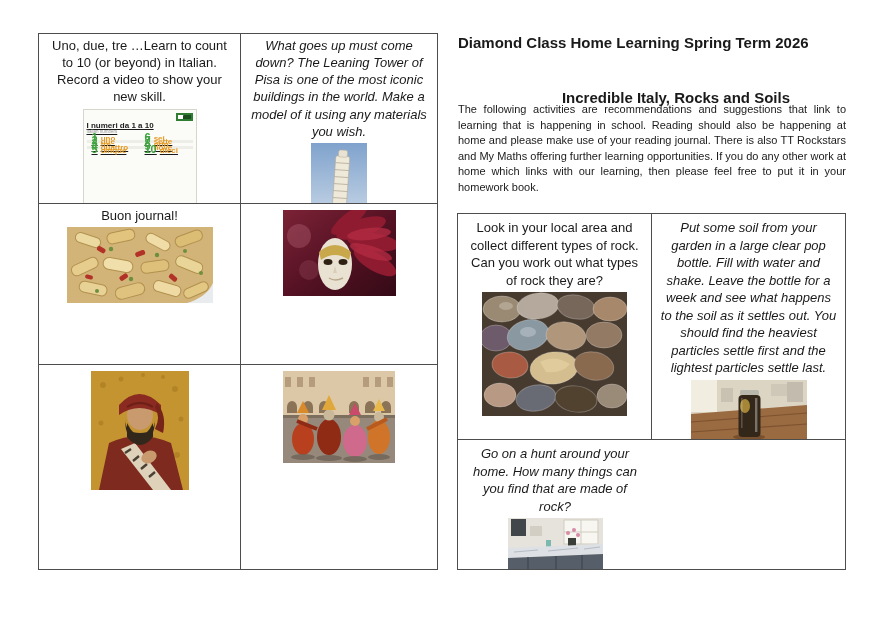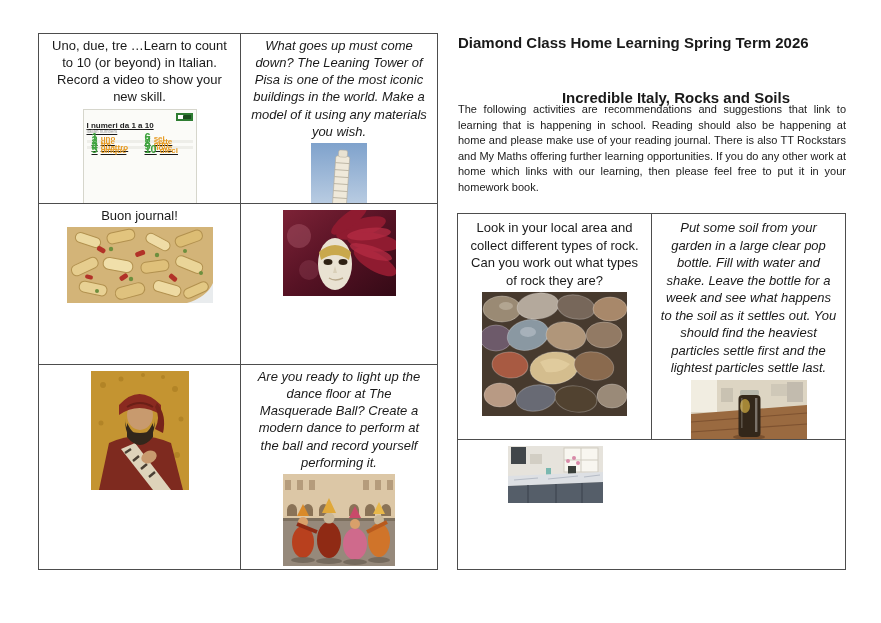--- a/index.html
+++ b/index.html
@@ -219,21 +219,20 @@
           <path d="M36 52 Q49 78 62 52 L62 66 Q49 82 36 66 Z" fill="#32271b"></path>
           <path d="M28 34 Q48 12 70 34 L70 44 Q48 30 28 44 Z" fill="#8a2a20"></path>
           <path d="M66 32 Q76 44 72 62 L64 58 Q70 46 64 36 Z" fill="#76231a"></path>
           <path d="M36 36 Q49 28 62 36" stroke="#6b1f17" stroke-width="2" fill="none"></path>
           <ellipse cx="58" cy="86" rx="8" ry="6" fill="#c89a6e" transform="rotate(-24 58 86)"></ellipse>
         </svg>
       </div>
     </div>
 
     <div class="cell last-col last-row">
-      <p>Are you ready to light up the dance floor at The Masquerade Ball? Create a modern dance to perform at the ball and record yourself performing it.</p>
       <div class="photo">
         <svg width="112" height="92" viewBox="0 0 112 92">
           <rect width="112" height="46" fill="#dcc7a6"></rect>
           <rect y="46" width="112" height="46" fill="#96897b"></rect>
           <g fill="#b59c7c">
             <rect x="2" y="6" width="6" height="10"></rect>
               <rect x="14" y="6" width="6" height="10"></rect>
             <rect x="26" y="6" width="6" height="10"></rect>
               <rect x="80" y="6" width="6" height="10"></rect>
             <rect x="92" y="6" width="6" height="10"></rect>
@@ -326,20 +325,21 @@
           <rect x="47.5" y="15" width="22" height="42" rx="4" fill="#33271a"></rect>
           <ellipse cx="54" cy="26" rx="5" ry="7" fill="#b0913a" opacity="0.9"></ellipse>
           <rect x="64" y="18" width="2.4" height="34" fill="#ffffff" opacity="0.35"></rect>
           <rect x="50" y="18" width="1.6" height="30" fill="#ffffff" opacity="0.2"></rect>
         </svg>
       </div>
     </div>
 
 
     <div class="cell last-col last-row">
+      <p>Go on a hunt around your home. How many things can you find that are made of rock?</p>
       <div class="photo">
         <svg width="95" height="57" viewBox="0 0 95 57">
           <rect width="95" height="57" fill="#e6e3dc"></rect>
           <rect x="56" y="2" width="34" height="24" fill="#f8f6f0" stroke="#cfcbc0" stroke-width="1"></rect>
           <path d="M73 2 V26 M56 14 H90" stroke="#cfcbc0" stroke-width="1"></path>
           <rect x="3" y="1" width="15" height="17" fill="#41464a"></rect>
           <rect x="22" y="8" width="12" height="10" fill="#d2cec4"></rect>
           <rect x="60" y="20" width="8" height="8" fill="#3a3f3a"></rect>
           <g fill="#d88aa8">
               <circle cx="60" cy="15" r="2"></circle>

